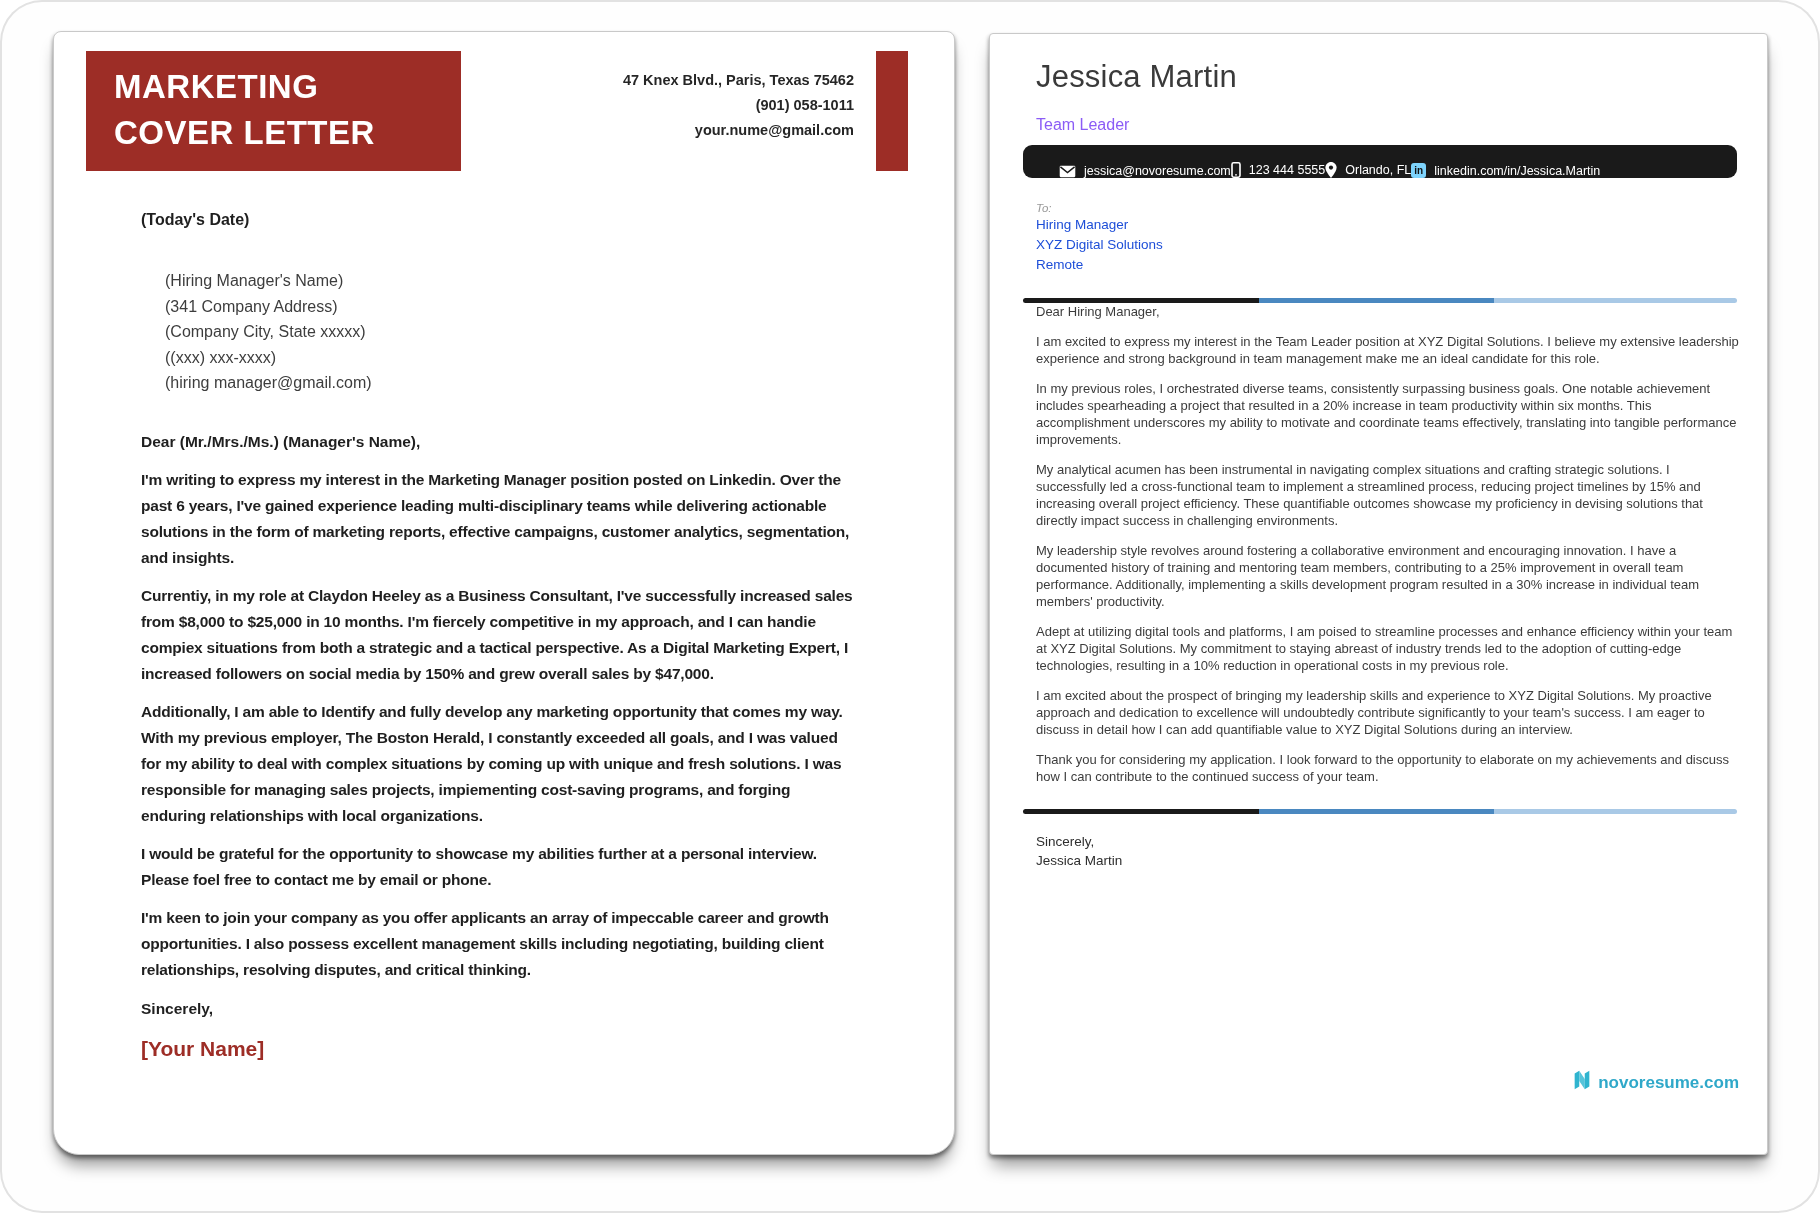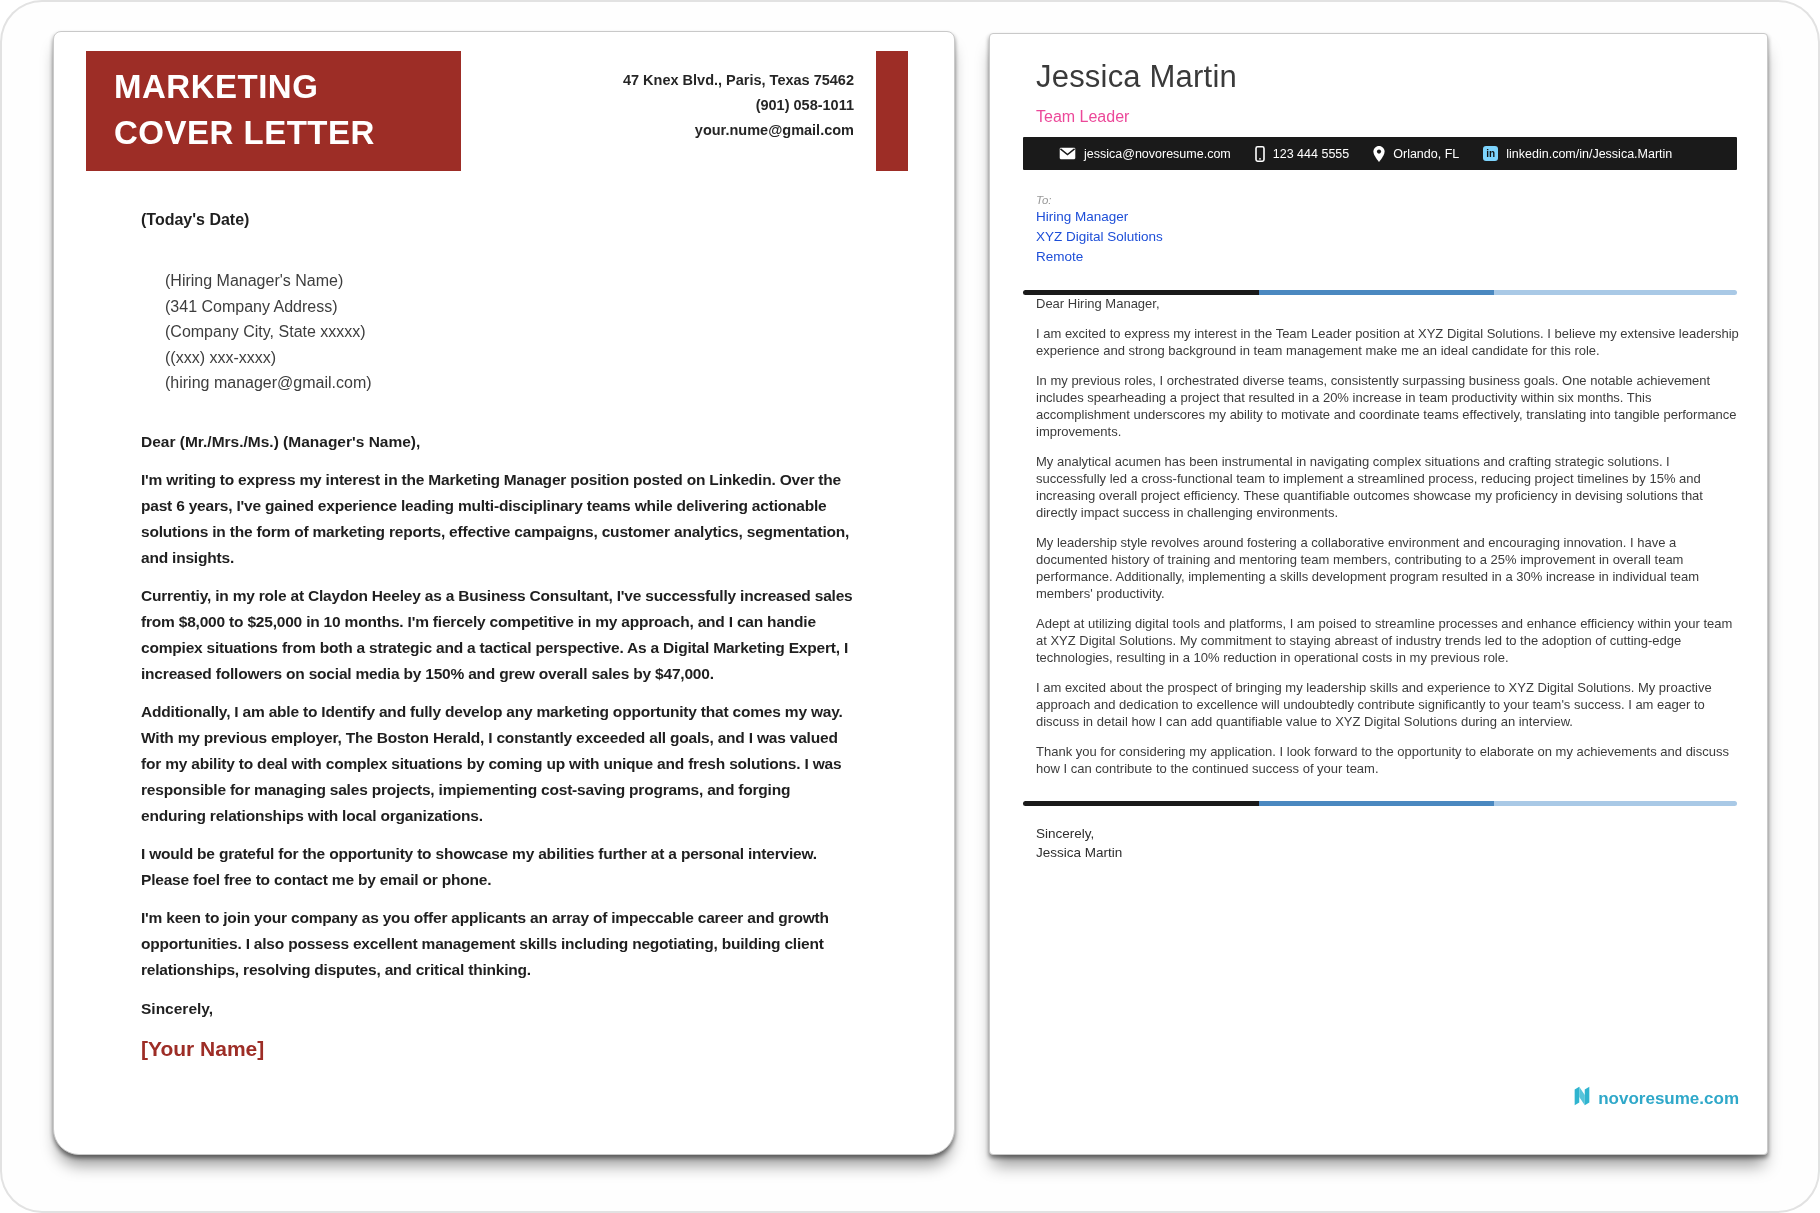--- a/index.html
+++ b/index.html
@@ -26,40 +26,40 @@
   .lp-sal{margin-top:33px !important;font-size:15.5px;font-weight:700;line-height:26px;}
   .lp-par{margin-top:12px !important;font-size:15.5px;font-weight:700;line-height:26px;
           letter-spacing:-.2px;text-align:left;}
   .lp-closing{margin-top:13px !important;font-size:15.5px;font-weight:700;line-height:26px;}
   .lp-signature{margin-top:13px !important;font-size:21px;font-weight:700;color:#9d2d26;line-height:28px;}
 
   
   .page-right{left:989px;top:33px;width:777px;height:1120px;border-radius:4px;}
   .rp-pad{padding:0 28px 0 46px;}
   .rp-name{margin:26px 0 0 0;font-size:31px;line-height:34px;font-weight:500;color:#3a3a3a;letter-spacing:.2px;}
-  .rp-title{margin-top:12px;font-size:16px;line-height:22px;color:#ec4899;}
-  .contact-bar{margin:9px 0 0 33px;width:714px;height:33px;background:#1a1a1a;border-radius:1px;
-               display:flex;align-items:center;gap:24px;padding:0 0 0 36px;box-sizing:border-box;}
+  .rp-title{margin-top:20px;font-size:16px;line-height:22px;color:#8b5cf6;}
+  .contact-bar{margin:9px 0 0 33px;width:714px;height:33px;background:#1a1a1a;border-radius:9px;
+               display:flex;align-items:flex-end;padding:0 0 0 36px;box-sizing:border-box;}
   .ci{display:flex;align-items:center;gap:8px;color:#ffffff;font-size:12.5px;white-space:nowrap;}
   .ci svg{display:block;}
   .li-badge{display:inline-flex;align-items:center;justify-content:center;width:15px;height:15px;
             background:#7dd3fc;color:#111111;font-weight:700;font-size:10px;border-radius:3px;}
   .to-block{margin-top:24px;}
   .to-label{font-size:11.5px;line-height:13px;color:#9a9a9a;font-style:italic;}
   .to-line{font-size:13.5px;line-height:20px;color:#1d4ed8;margin-top:0;}
   .to-block .to-line:first-of-type{margin-top:6px;}
   .divider{margin-left:33px;width:714px;height:5px;border-radius:3px;
            background:linear-gradient(to right,#1a1a1a 0 33%,#4a88c0 33% 66%,#a9c9e6 66% 100%);}
   .div-top{margin-top:23px;}
   .div-bottom{margin-top:24px;}
   .rp-body{font-size:13px;line-height:17px;color:#3c3c3c;}
   .rp-body p{margin:13px 0 0 0;}
   .rp-body p:first-child{margin-top:0;}
   .rp-closing{margin-top:18px;font-size:13.5px;line-height:19px;color:#2e2e2e;}
-  .brand{position:absolute;right:28px;bottom:42px;display:flex;align-items:center;gap:5px;
+  .brand{position:absolute;right:28px;bottom:58px;display:flex;align-items:center;gap:5px;
          color:#2fa8c9;font-weight:700;font-size:17px;cursor:pointer;}
 </style>
 </head>
 <body>
 
 <div class="frame">
 
   <section class="page page-left">
     <div class="lp-red-block">
       <div>MARKETING</div>

